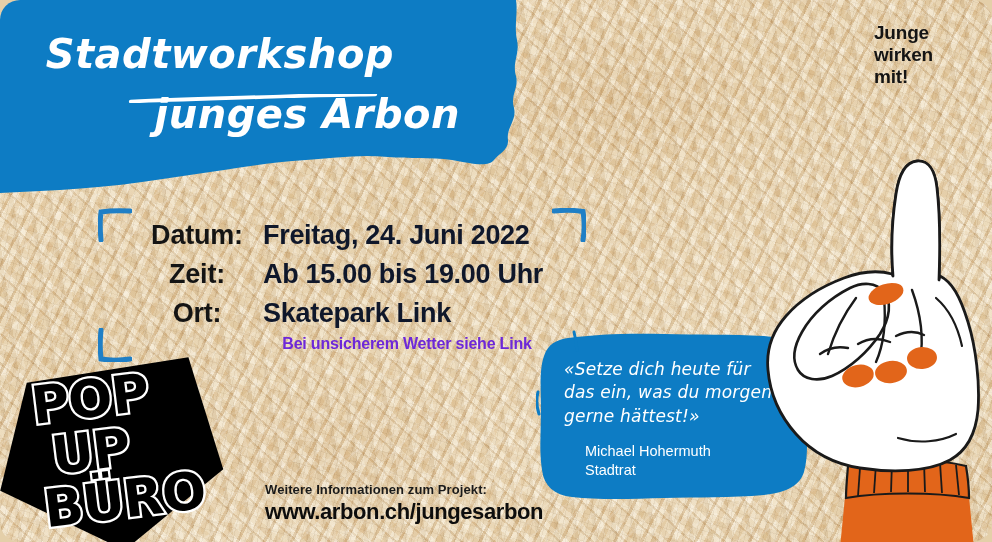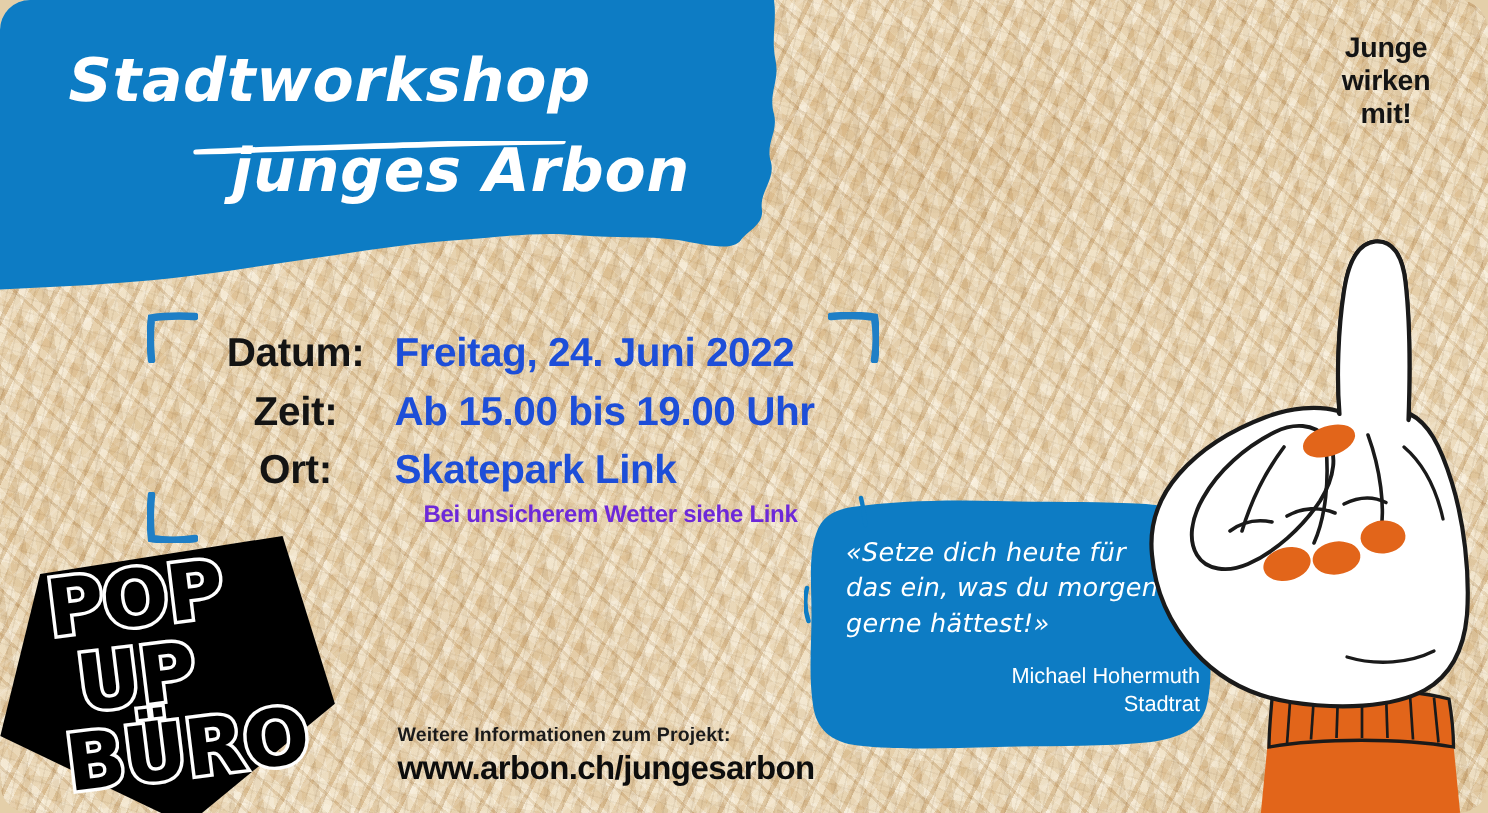--- a/index.html
+++ b/index.html
@@ -75,21 +75,21 @@
   
   .details{position:absolute;left:131px;top:220px;width:420px;text-align:center;}
   .det-row{display:flex;align-items:baseline;margin-bottom:8px;}
   .det-label{
     width:132px;flex:0 0 132px;
     font-size:27px;font-weight:700;color:#141414;
     font-family:"Liberation Sans", sans-serif;
     letter-spacing:-.2px;
   }
   .det-value{
-    font-size:27px;font-weight:700;color:#1d4ed8;
+    font-size:27px;font-weight:700;color:#0f172a;
     font-family:"Liberation Sans", sans-serif;
     letter-spacing:-.3px;white-space:nowrap;
   }
   .det-note{
     margin-left:132px;margin-top:-2px;
     font-size:16px;font-weight:700;color:#6d28d9;
     font-family:"Liberation Sans", sans-serif;
     letter-spacing:-.2px;
   }
 
@@ -100,21 +100,21 @@
     font-family:"Liberation Sans", sans-serif;letter-spacing:.1px;
   }
   .info-url{
     margin-top:2px;
     font-size:22px;font-weight:700;color:#0d0d0d;
     font-family:"Liberation Sans", sans-serif;letter-spacing:-.4px;
   }
 
   
   .junge{
-    position:absolute;right:18px;top:22px;width:100px;text-align:center;
+    position:absolute;right:18px;top:22px;width:100px;text-align:left;
     font-size:19px;font-weight:700;color:#141414;line-height:1.16;
     font-family:"Liberation Sans", sans-serif;letter-spacing:-.2px;
   }
 
   
   .logo{position:absolute;left:-10px;top:355px;width:250px;height:200px;}
   .logo svg{display:block;overflow:visible;}
   .logo-txt{
     font-family:"DejaVu Sans", sans-serif;
     font-weight:700;font-size:52px;
@@ -128,21 +128,21 @@
   .bubble{position:absolute;left:536px;top:330px;width:280px;height:185px;}
   .bubble svg{display:block;}
   .bubble-text{
     position:absolute;left:28px;top:28px;width:210px;
     color:#ffffff;
     font-family:"DejaVu Sans", sans-serif;
     font-style:italic;font-weight:400;
     font-size:17px;line-height:1.38;letter-spacing:.2px;
   }
   .bubble-attr{
-    position:absolute;right:16px;top:112px;width:215px;text-align:right;
+    position:absolute;right:16px;top:112px;width:215px;text-align:left;
     color:#ffffff;font-family:"Liberation Sans", sans-serif;
     font-size:14.5px;line-height:1.28;font-weight:400;
   }
 
   
   .hand{position:absolute;left:760px;top:148px;width:245px;height:400px;}
   .hand svg{display:block;}
 </style>
 </head>
 <body>

